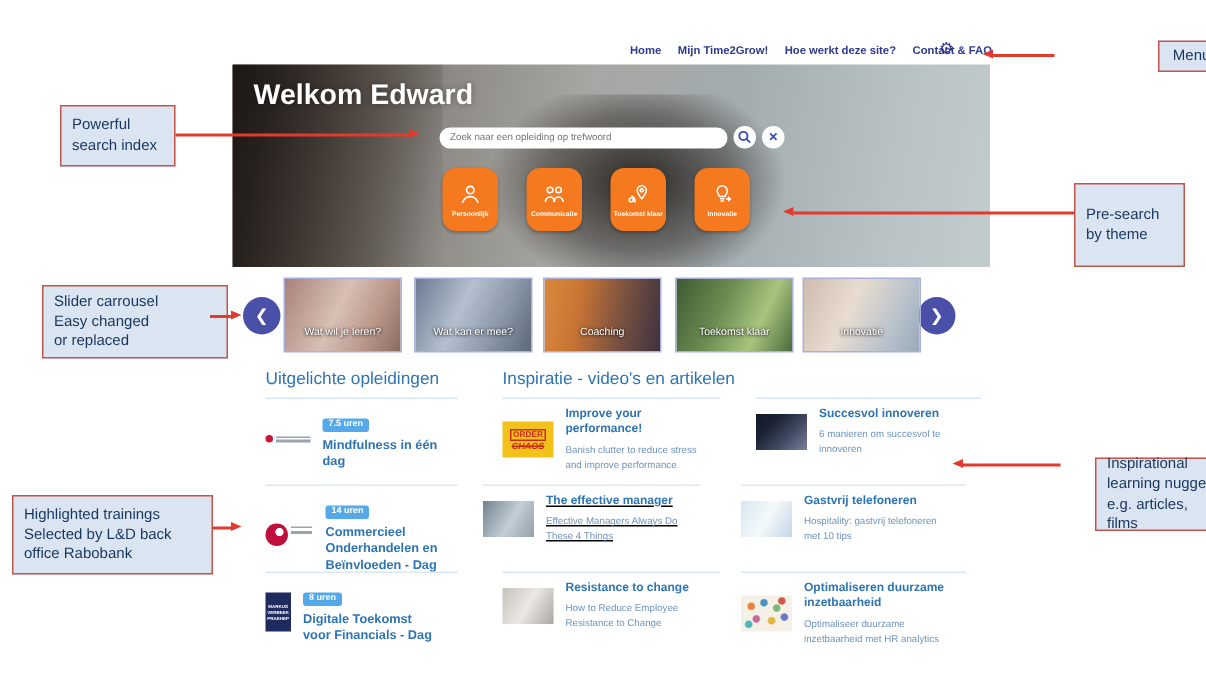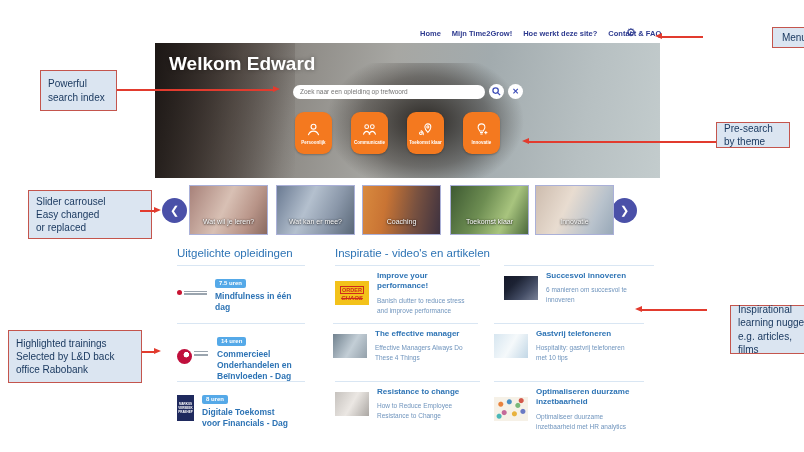--- a/index.html
+++ b/index.html
@@ -245,21 +245,21 @@
 <div class="abs card" style="left:335px;top:265px;width:145px;">
   <div class="thumb th-order">
     <span class="o1">ORDER</span>
     <span class="o2">CHAOS</span>
   </div>
   <div style="width:90px;">
     <div class="a-title">Improve your performance!</div>
     <div class="a-desc">Banish clutter to reduce stress and improve performance</div>
   </div>
 </div>
-<div class="abs card" style="left:333px;top:323px;width:145px;">
+<div class="abs card" style="left:322px;top:323px;width:145px;text-decoration:underline;">
   <div class="thumb th-manager"></div>
   <div style="width:90px;">
     <div class="a-title">The effective manager</div>
     <div class="a-desc">Effective Managers Always Do These 4 Things</div>
   </div>
 </div>
 <div class="abs card" style="left:335px;top:381px;width:145px;">
   <div class="thumb th-resist"></div>
   <div style="width:90px;">
     <div class="a-title">Resistance to change</div>
@@ -291,21 +291,21 @@
 
 <div class="abs anno center" style="left:731px;top:27px;width:62px;height:21px;margin-left:41px;">Menu bar</div>
 <div class="abs rline" style="left:662px;top:36px;width:41px;"></div>
 <div class="abs ah ah-l" style="left:655px;top:33px;"></div>
 
 <div class="abs anno" style="left:40px;top:70px;width:77px;height:41px;">Powerful
 search index</div>
 <div class="abs rline" style="left:117px;top:89px;width:156px;"></div>
 <div class="abs ah ah-r" style="left:273px;top:86px;"></div>
 
-<div class="abs anno" style="left:716px;top:122px;width:74px;height:26px;">Pre-search
+<div class="abs anno" style="left:716px;top:122px;width:74px;height:56px;">Pre-search
 by theme</div>
 <div class="abs rline" style="left:529px;top:141px;width:187px;"></div>
 <div class="abs ah ah-l" style="left:522px;top:138px;"></div>
 
 <div class="abs anno" style="left:28px;top:190px;width:124px;height:49px;">Slider carrousel
 Easy changed
 or replaced</div>
 <div class="abs rline" style="left:140px;top:210px;width:14px;"></div>
 <div class="abs ah ah-r" style="left:154px;top:207px;"></div>
 

